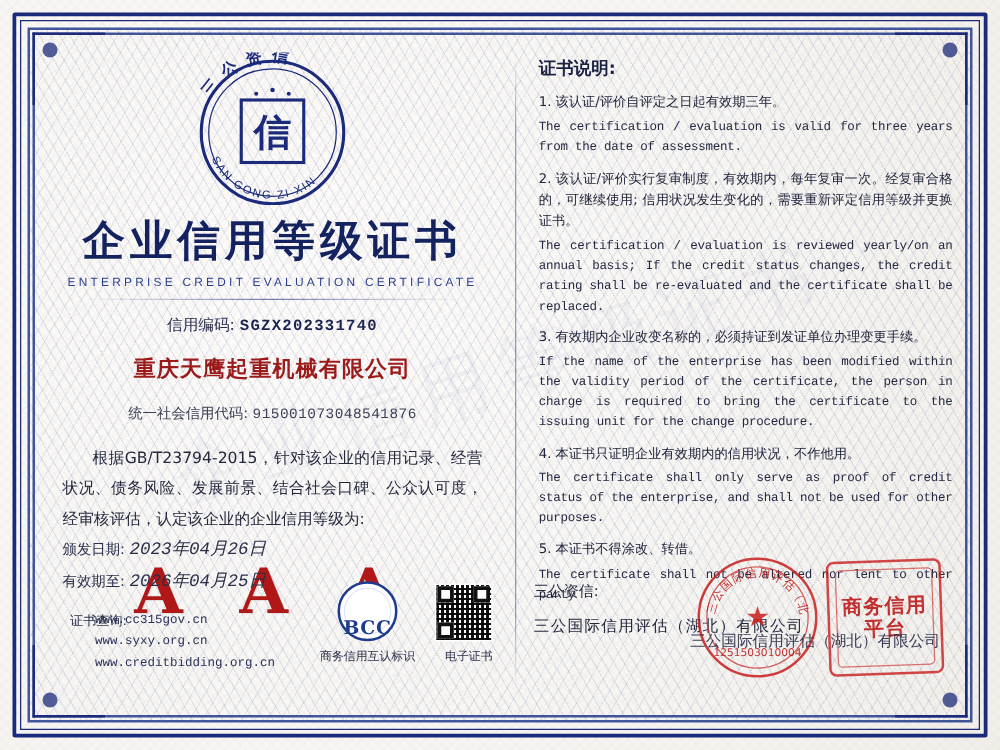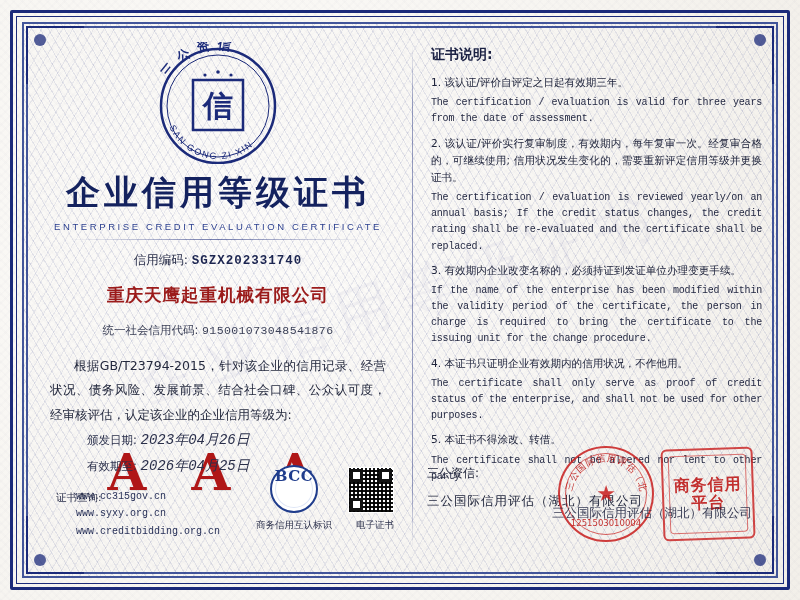--- a/index.html
+++ b/index.html
@@ -152,41 +152,41 @@
     text-shadow: 1px 1px 0 rgba(0,0,0,.08);
   }
 
   
   .dates {
     position:absolute; left:16px; bottom:86px;
     font-family:"DejaVu Sans", sans-serif;
     font-size:11.5px; color:#2a2f4a; line-height:1.85;
   }
   .dates .row { white-space:nowrap; }
-  .dates .lbl { color:#2a2f4a;margin-left:37px; }
+  .dates .lbl { color:#2a2f4a; }
   .dates .val { font-family:"Liberation Mono", monospace; font-size:14px;font-style:italic; }
 
   .query {
     position:absolute; left:42px; bottom:26px;
     font-family:"DejaVu Sans", sans-serif;
     font-size:10.5px; color:#2a2f4a; line-height:1.75;
   }
   .query .qlabel { position:absolute; left:-44px; top:0;padding-left:24px; }
   .query .url { font-family:"Liberation Mono", monospace; font-size:10px; color:#283158; }
 
   
   .badges {
     position:absolute; left:222px; bottom:34px;
     display:flex; align-items:flex-end; gap:16px;
   }
   .badge-col { text-align:center; }
   .bcc {
     width:48px; height:48px; border-radius:50%;
     border:2px solid #1f3c8c;
-    display:flex; align-items:flex-start; justify-content:center;
+    display:flex; align-items:flex-end; justify-content:center;
     margin:0 auto 6px;
     background:#fff;
     box-shadow: inset 0 0 0 3px #fff, inset 0 0 0 4px #dfe6f6;
   }
   .bcc span {
     font-family:"DejaVu Serif", serif; font-weight:bold;
     font-size:15px; color:#1f3c8c; letter-spacing:.5px;
   }
   .qr {
     width:46px; height:46px; margin:0 auto 6px;

